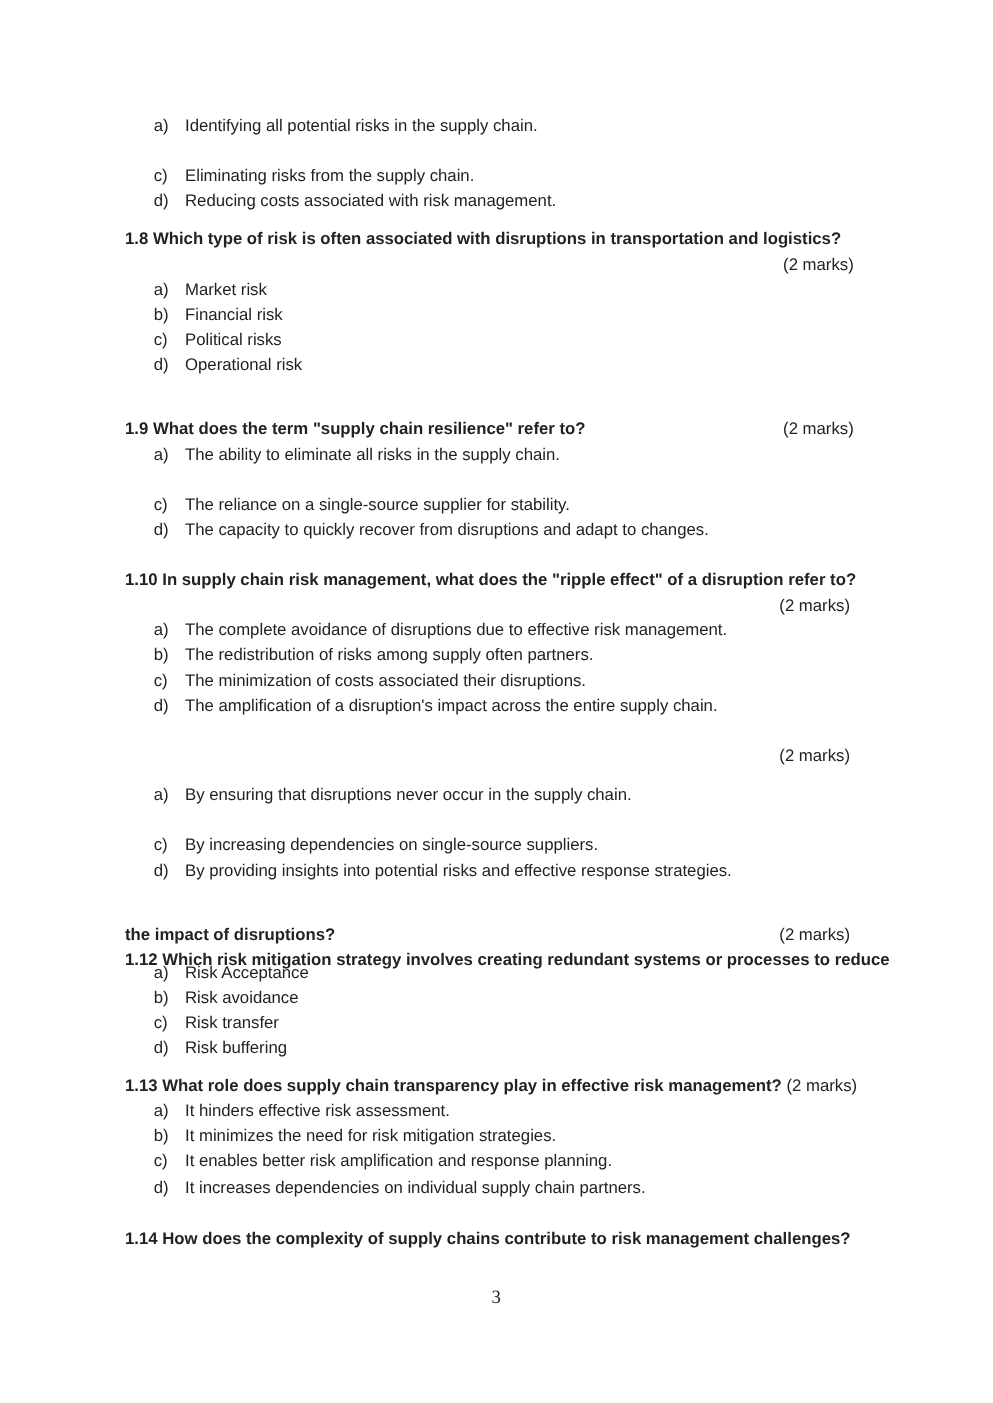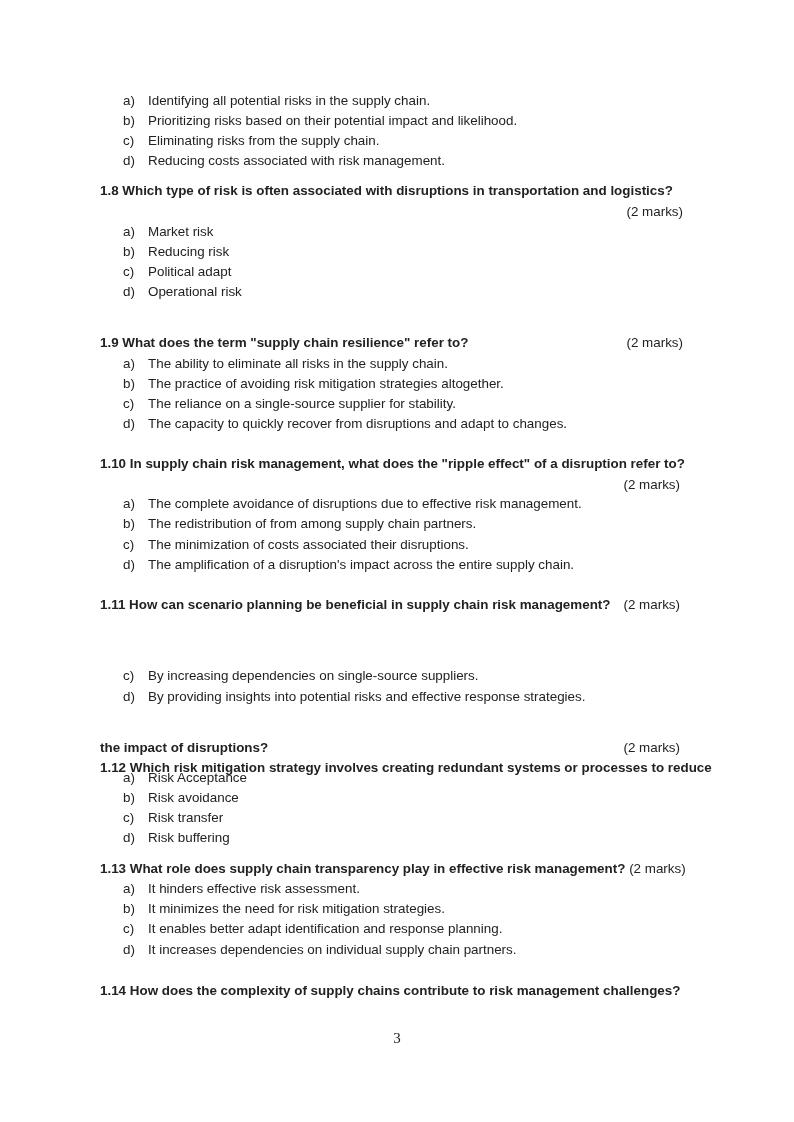--- a/index.html
+++ b/index.html
@@ -15,60 +15,58 @@
   .q { left: 100px; font-weight: bold; text-align: center; }
   .marks { position: absolute; white-space: nowrap; line-height: 20px; font-weight: normal; }
   .pnum { position: absolute; left: 0; width: 794px; top: 1030px; text-align: center; font-family: "Liberation Serif", serif; font-size: 15px; }
 </style>
 </head>
 <body>
 
 <div class="page">
 
   <div class="line opt" style="top:91px"><span class="lbl">a)</span><span>Identifying all potential risks in the supply chain.</span></div>
-  <div class="line opt" style="top:111px"><span class="lbl">b)</span><span>Prioritizing risks based on their potential impact and likelihood.</span></div>
   <div class="line opt" style="top:131px"><span class="lbl">c)</span><span>Eliminating risks from the supply chain.</span></div>
   <div class="line opt" style="top:151px"><span class="lbl">d)</span><span>Reducing costs associated with risk management.</span></div>
 
   <div class="line q" style="top:181px">1.8 Which type of risk is often associated with disruptions in transportation and logistics?</div>
   <div class="marks" style="top:202px; right:103px">(2 marks)</div>
   <div class="line opt" style="top:222px"><span class="lbl">a)</span><span>Market risk</span></div>
-  <div class="line opt" style="top:242px"><span class="lbl">b)</span><span>Reducing risk</span></div>
-  <div class="line opt" style="top:262px"><span class="lbl">c)</span><span>Political adapt</span></div>
+  <div class="line opt" style="top:242px"><span class="lbl">b)</span><span>Financial risk</span></div>
+  <div class="line opt" style="top:262px"><span class="lbl">c)</span><span>Political risks</span></div>
   <div class="line opt" style="top:282px"><span class="lbl">d)</span><span>Operational risk</span></div>
 
   <div class="line q" style="top:333px">1.9 What does the term "supply chain resilience" refer to?</div>
   <div class="marks" style="top:333px; right:103px">(2 marks)</div>
   <div class="line opt" style="top:354px"><span class="lbl">a)</span><span>The ability to eliminate all risks in the supply chain.</span></div>
-  <div class="line opt" style="top:374px"><span class="lbl">b)</span><span>The practice of avoiding risk mitigation strategies altogether.</span></div>
   <div class="line opt" style="top:394px"><span class="lbl">c)</span><span>The reliance on a single-source supplier for stability.</span></div>
   <div class="line opt" style="top:414px"><span class="lbl">d)</span><span>The capacity to quickly recover from disruptions and adapt to changes.</span></div>
 
   <div class="line q" style="top:454px">1.10 In supply chain risk management, what does the "ripple effect" of a disruption refer to?</div>
   <div class="marks" style="top:475px; right:106px">(2 marks)</div>
   <div class="line opt" style="top:494px"><span class="lbl">a)</span><span>The complete avoidance of disruptions due to effective risk management.</span></div>
-  <div class="line opt" style="top:514px"><span class="lbl">b)</span><span>The redistribution of from among supply chain partners.</span></div>
+  <div class="line opt" style="top:514px"><span class="lbl">b)</span><span>The redistribution of risks among supply often partners.</span></div>
   <div class="line opt" style="top:535px"><span class="lbl">c)</span><span>The minimization of costs associated their disruptions.</span></div>
   <div class="line opt" style="top:555px"><span class="lbl">d)</span><span>The amplification of a disruption's impact across the entire supply chain.</span></div>
 
-  <div class="line q" style="top:595px">1.11 How can scenario planning be beneficial in supply chain risk management?</div>
   <div class="marks" style="top:595px; right:106px">(2 marks)</div>
+  <div class="line opt" style="top:626px"><span class="lbl">a)</span><span>By ensuring that disruptions never occur in the supply chain.</span></div>
   <div class="line opt" style="top:666px"><span class="lbl">c)</span><span>By increasing dependencies on single-source suppliers.</span></div>
   <div class="line opt" style="top:687px"><span class="lbl">d)</span><span>By providing insights into potential risks and effective response strategies.</span></div>
 
   <div class="line q" style="top:758px">1.12 Which risk mitigation strategy involves creating redundant systems or processes to reduce</div>
   <div class="line q" style="top:738px">the impact of disruptions?</div>
   <div class="marks" style="top:738px; right:106px">(2 marks)</div>
   <div class="line opt" style="top:768px"><span class="lbl">a)</span><span>Risk Acceptance</span></div>
   <div class="line opt" style="top:788px"><span class="lbl">b)</span><span>Risk avoidance</span></div>
   <div class="line opt" style="top:808px"><span class="lbl">c)</span><span>Risk transfer</span></div>
   <div class="line opt" style="top:828px"><span class="lbl">d)</span><span>Risk buffering</span></div>
 
   <div class="line q" style="top:859px"><span>1.13 What role does supply chain transparency play in effective risk management?</span> <span style="font-weight:normal">(2 marks)</span></div>
   <div class="line opt" style="top:879px"><span class="lbl">a)</span><span>It hinders effective risk assessment.</span></div>
   <div class="line opt" style="top:899px"><span class="lbl">b)</span><span>It minimizes the need for risk mitigation strategies.</span></div>
-  <div class="line opt" style="top:919px"><span class="lbl">c)</span><span>It enables better adapt identification and response planning.</span></div>
+  <div class="line opt" style="top:919px"><span class="lbl">c)</span><span>It enables better risk amplification and response planning.</span></div>
   <div class="line opt" style="top:940px"><span class="lbl">d)</span><span>It increases dependencies on individual supply chain partners.</span></div>
 
   <div class="line q" style="top:981px">1.14 How does the complexity of supply chains contribute to risk management challenges?</div>
 
   <div class="pnum">3</div>
 </div>
 
 </body></html>

